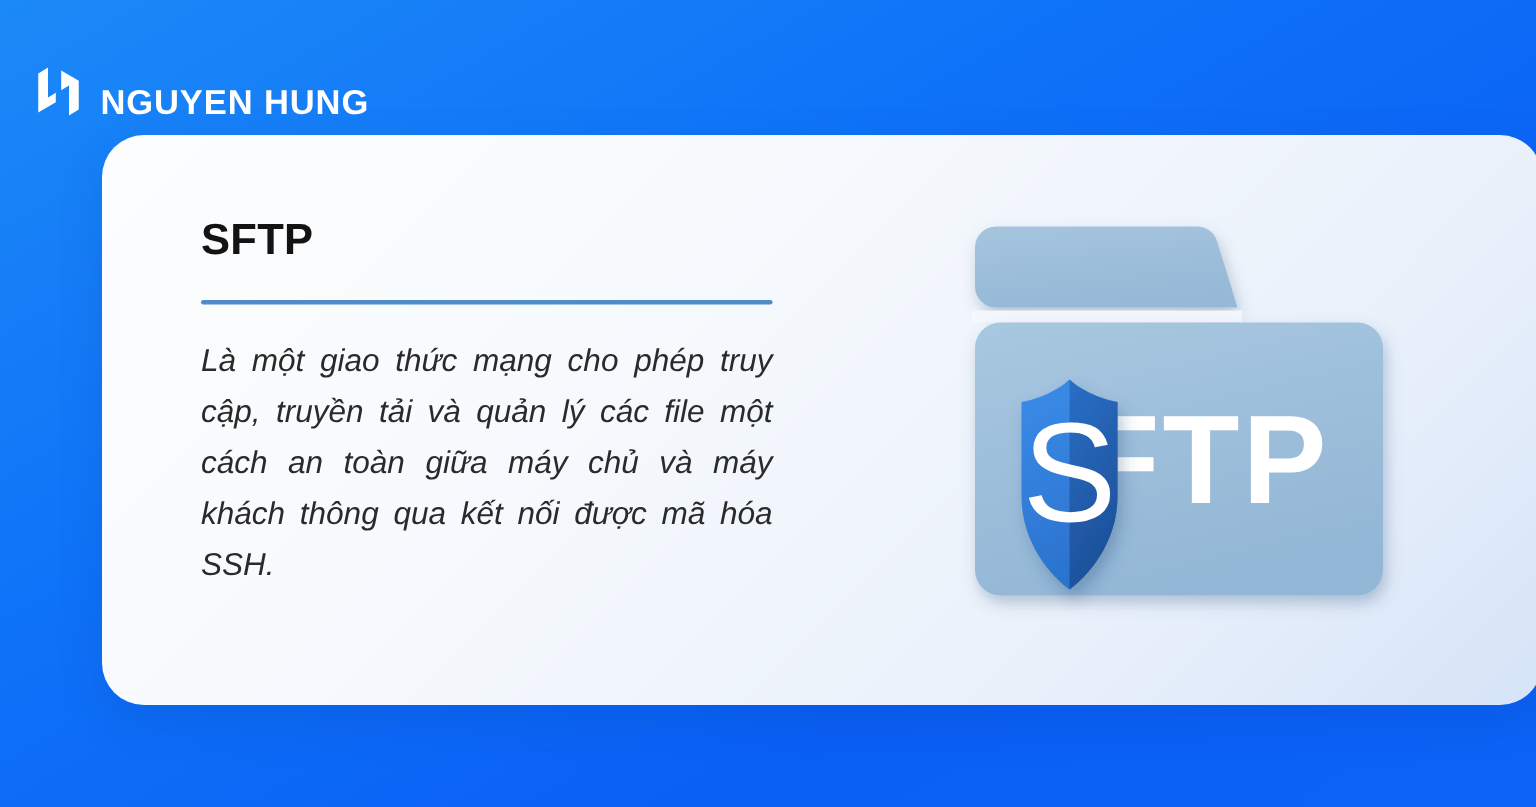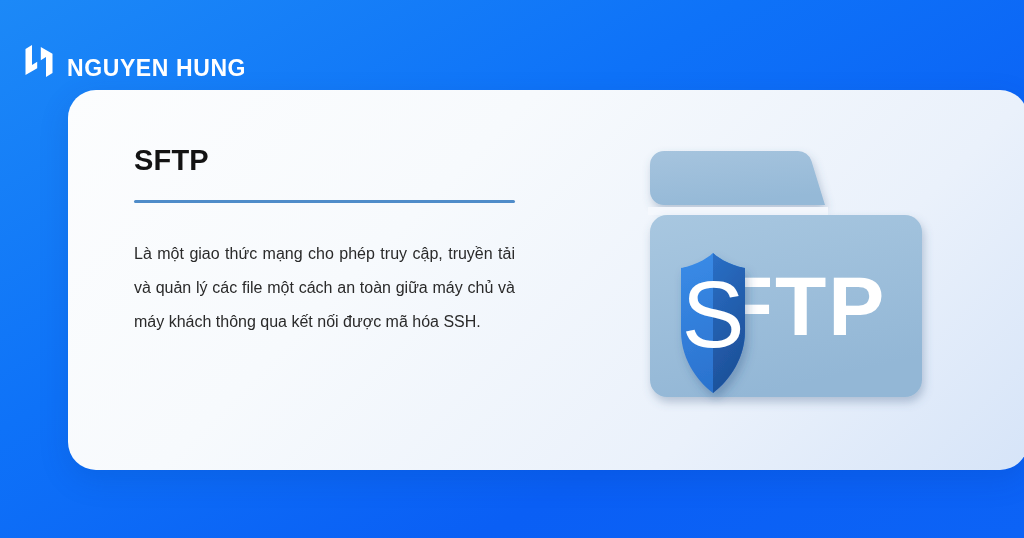--- a/index.html
+++ b/index.html
@@ -74,27 +74,28 @@
     margin: 0;
   }
   #title-divider {
     margin-top: 23px;
     width: 381px;
     height: 3px;
     background: #4f8cc9;
     border-radius: 2px;
   }
   #card-body {
-    margin-top: 34px;
-    font-size: 16px;
+    margin-top: 21px;
+    font-size: 21px;
     line-height: 34px;
     color: #2a2a2a;
     text-align: justify;
     text-justify: inter-word;
     width: 381px;
+    font-style: italic;
   }
 
   
   #illustration {
     position: absolute;
     left: 508px;
     top: 45px;
     width: 320px;
     height: 320px;
   }

